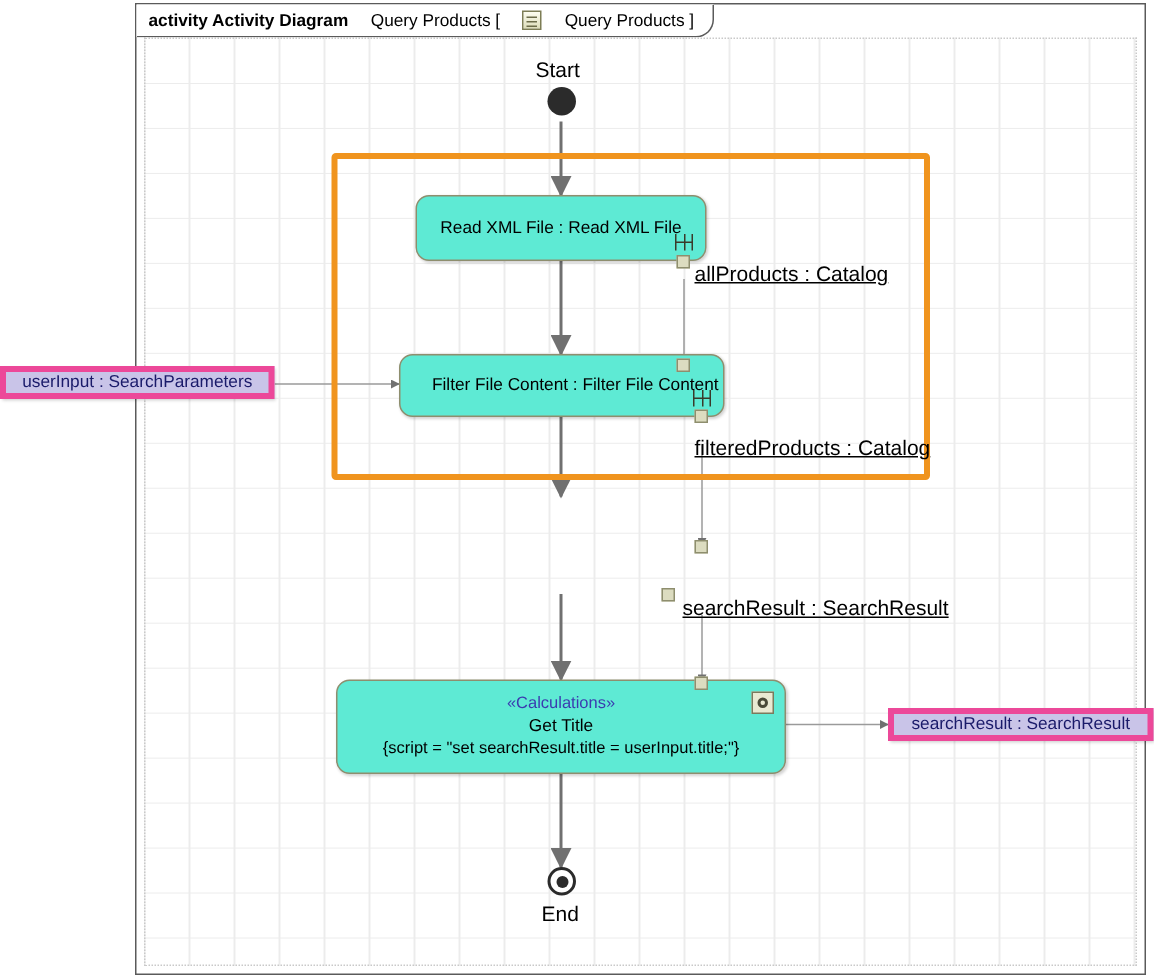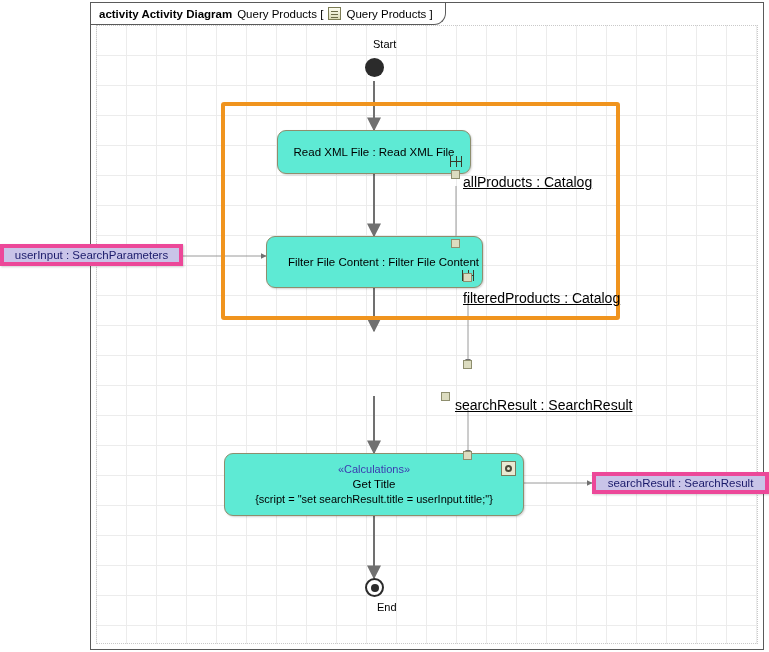--- a/index.html
+++ b/index.html
@@ -50,21 +50,21 @@
     left: 0;
     top: 0;
     height: 22px;
     background: #ffffff;
     border-right: 1px solid #5a5a5a;
     border-bottom: 1px solid #5a5a5a;
     border-bottom-right-radius: 12px;
     padding: 0 12px 0 8px;
     display: flex;
     align-items: center;
-    gap: 5px;
+    gap: 15px;
     font-size: 11.5px;
     color: #000;
     box-sizing: border-box;
   }
   .frame-tab .kw {
     font-weight: bold;
   }
   .frame-tab .ttl { }
   .frame-tab .brk { }
   .mini-icon {
@@ -209,24 +209,23 @@
     position: absolute;
     left: 3.5px; top: 3.5px;
     width: 8px; height: 8px;
     border-radius: 50%;
     background: #2b2b2b;
   }
 
   
   .label {
     position: absolute;
-    font-size: 11px;
+    font-size: 14px;
     color: #000;
     white-space: nowrap;
-    margin-left: 16px;
   }
   .edge-label {
     position: absolute;
     font-size: 14px;
     color: #000;
     white-space: nowrap;
     text-decoration: underline;
   }
 
   svg.edges {
@@ -293,21 +292,21 @@
     <div class="rake">
       <i class="v1"></i>
         <i class="v2"></i>
         <i class="v3"></i>
         <i class="h"></i>
     </div>
   </div>
   <div class="pin" style="left:451px; top:170px;"></div>
   <div class="edge-label" style="left:463px; top:174px;">allProducts : Catalog</div>
 
-  <div class="node" style="left:266px; top:236px; width:217px; height:52px;padding-left:18px;">
+  <div class="node" style="left:266px; top:236px; width:217px; height:42px;padding-left:18px;">
     <div class="line">Filter File Content : Filter File Content</div>
     <div class="rake">
       <i class="v1"></i>
         <i class="v2"></i>
         <i class="v3"></i>
         <i class="h"></i>
     </div>
   </div>
   <div class="pin" style="left:451px; top:239px;"></div>
   <div class="pin" style="left:463px; top:273px;"></div>

